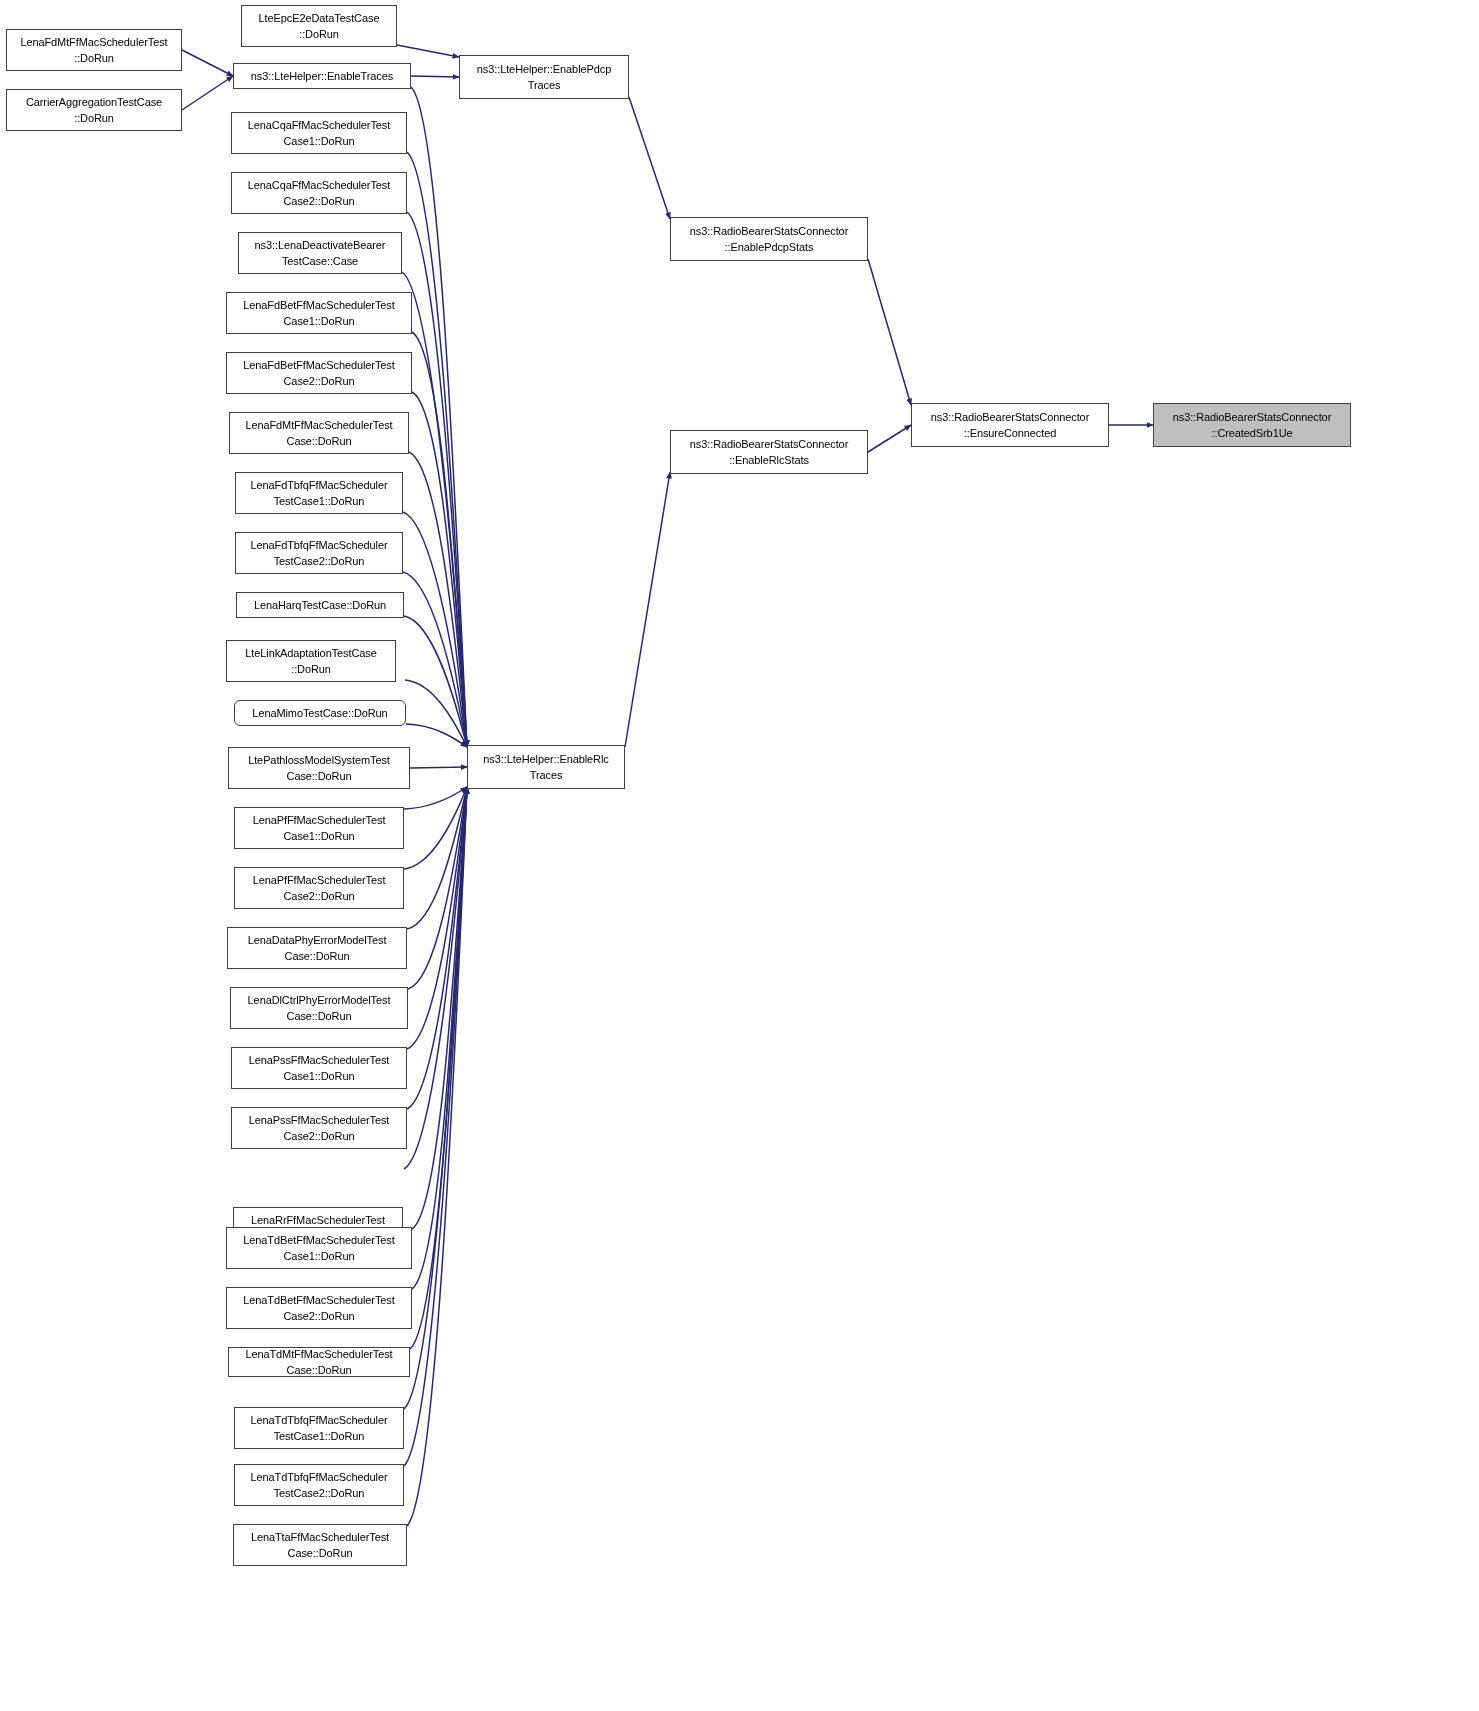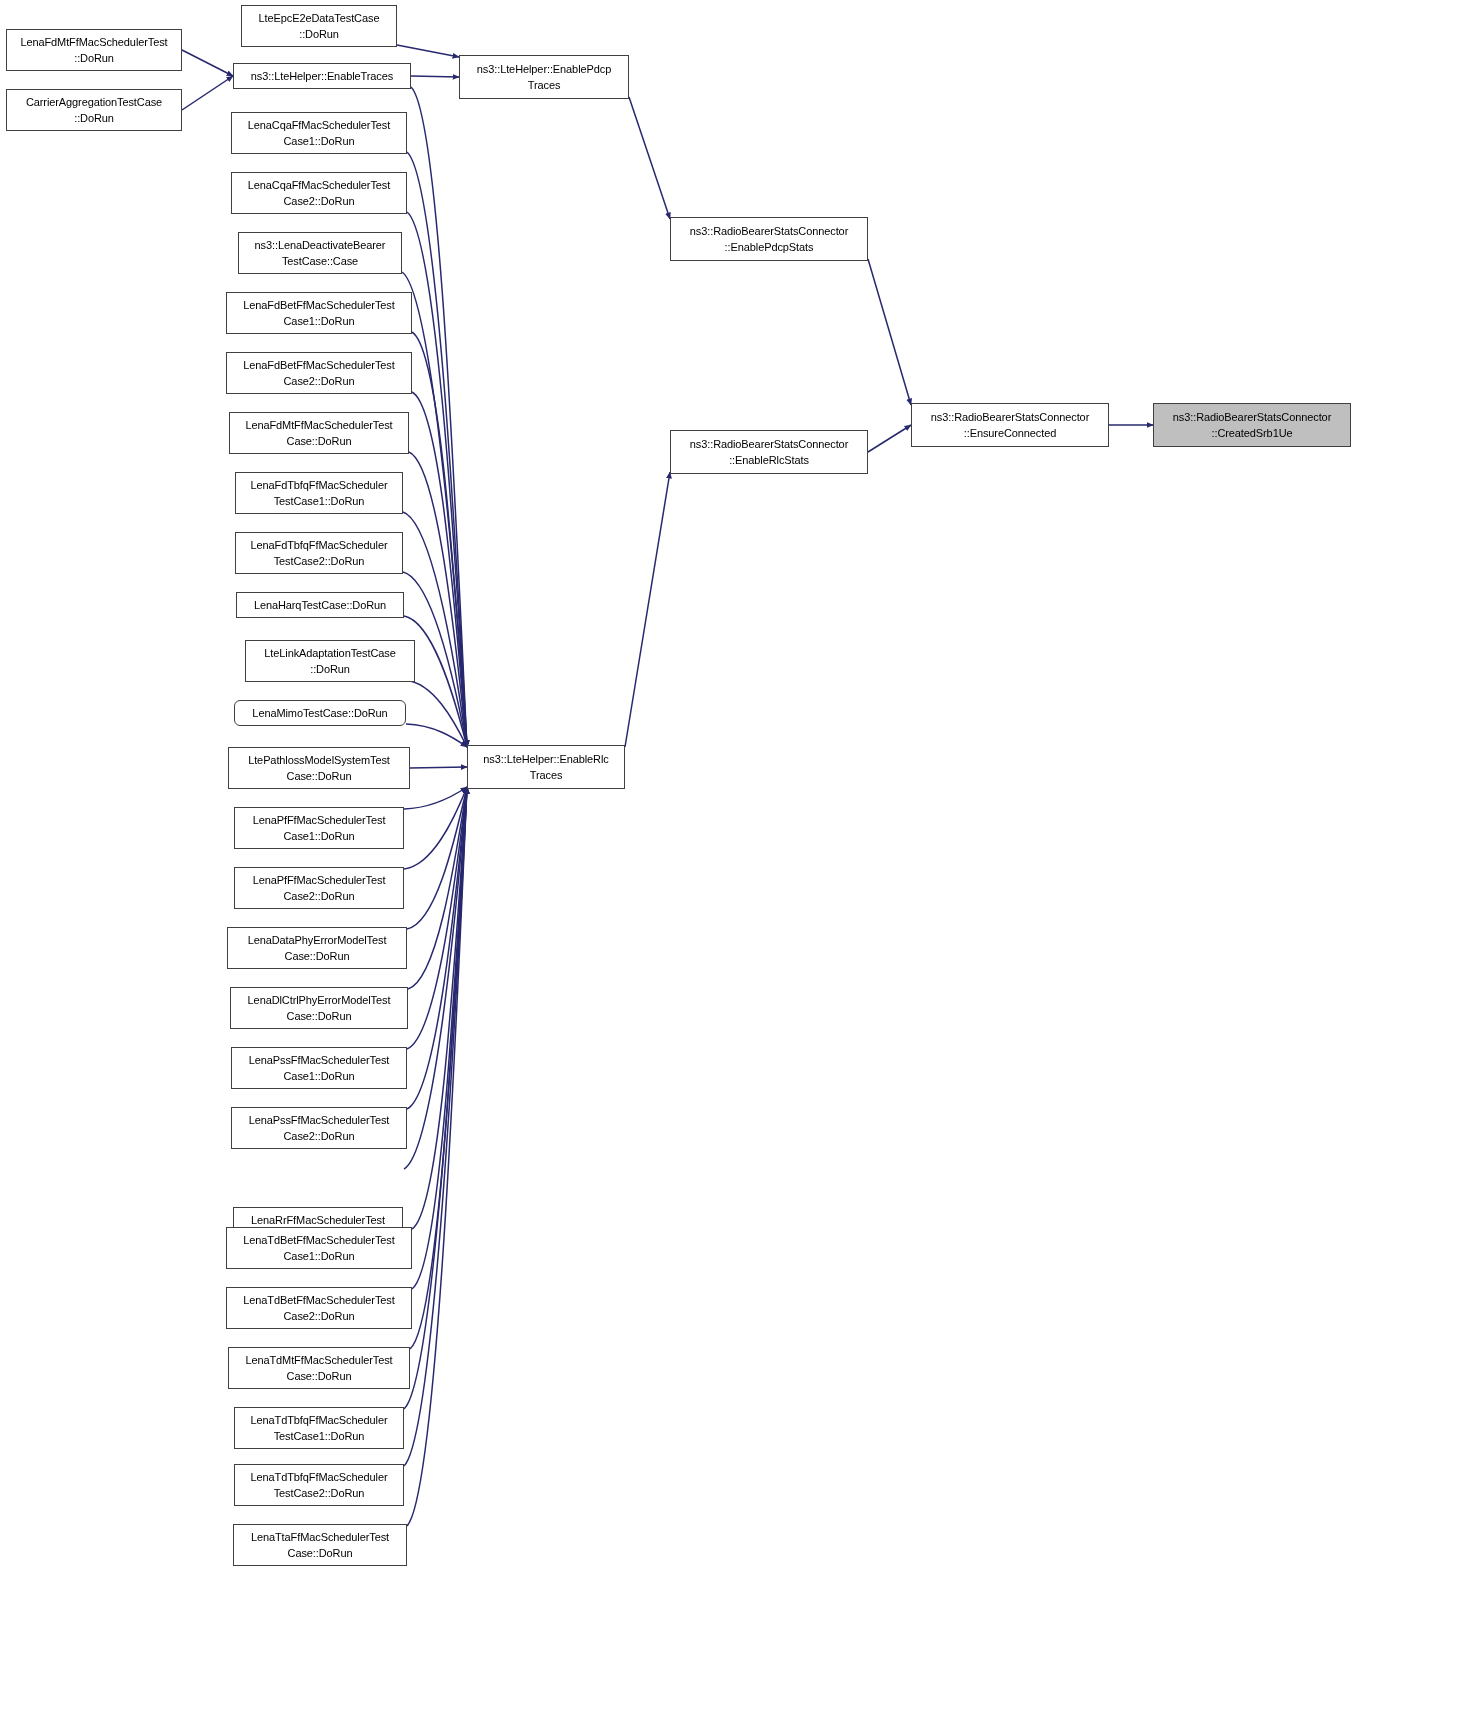--- a/index.html
+++ b/index.html
@@ -115,21 +115,21 @@
 Case1::DoRun</span></div>
       <div class="node" style="left: 226px; top: 352px; width: 186px; height: 42px;"><span class="node-label">LenaFdBetFfMacSchedulerTest
 Case2::DoRun</span></div>
       <div class="node" style="left: 229px; top: 412px; width: 180px; height: 42px;"><span class="node-label">LenaFdMtFfMacSchedulerTest
 Case::DoRun</span></div>
       <div class="node" style="left: 235px; top: 472px; width: 168px; height: 42px;"><span class="node-label">LenaFdTbfqFfMacScheduler
 TestCase1::DoRun</span></div>
       <div class="node" style="left: 235px; top: 532px; width: 168px; height: 42px;"><span class="node-label">LenaFdTbfqFfMacScheduler
 TestCase2::DoRun</span></div>
       <div class="node" style="left: 236px; top: 592px; width: 168px; height: 26px;"><span class="node-label">LenaHarqTestCase::DoRun</span></div>
-      <div class="node" style="left: 245px; top: 640px; width: 170px; height: 42px;"><span class="node-label">LteLinkAdaptationTestCase
+      <div class="node" style="left: 226px; top: 640px; width: 170px; height: 42px;"><span class="node-label">LteLinkAdaptationTestCase
 ::DoRun</span></div>
       <div class="node" style="left: 234px; top: 700px; width: 172px; height: 26px; border-radius: 6px;"><span class="node-label">LenaMimoTestCase::DoRun</span></div>
       <div class="node" style="left: 228px; top: 747px; width: 182px; height: 42px;"><span class="node-label">LtePathlossModelSystemTest
 Case::DoRun</span></div>
       <div class="node" style="left: 467px; top: 745px; width: 158px; height: 44px;"><span class="node-label">ns3::LteHelper::EnableRlc
 Traces</span></div>
       <div class="node" style="left: 234px; top: 807px; width: 170px; height: 42px;"><span class="node-label">LenaPfFfMacSchedulerTest
 Case1::DoRun</span></div>
       <div class="node" style="left: 234px; top: 867px; width: 170px; height: 42px;"><span class="node-label">LenaPfFfMacSchedulerTest
 Case2::DoRun</span></div>
@@ -140,21 +140,21 @@
       <div class="node" style="left: 231px; top: 1047px; width: 176px; height: 42px;"><span class="node-label">LenaPssFfMacSchedulerTest
 Case1::DoRun</span></div>
       <div class="node" style="left: 231px; top: 1107px; width: 176px; height: 42px;"><span class="node-label">LenaPssFfMacSchedulerTest
 Case2::DoRun</span></div>
       <div class="node" style="left: 233px; top: 1167px; width: 170px; height: 42px; margin-top: 40px;"><span class="node-label">LenaRrFfMacSchedulerTest
 Case::DoRun</span></div>
       <div class="node" style="left: 226px; top: 1227px; width: 186px; height: 42px;"><span class="node-label">LenaTdBetFfMacSchedulerTest
 Case1::DoRun</span></div>
       <div class="node" style="left: 226px; top: 1287px; width: 186px; height: 42px;"><span class="node-label">LenaTdBetFfMacSchedulerTest
 Case2::DoRun</span></div>
-      <div class="node" style="left: 228px; top: 1347px; width: 182px; height: 42px;"><span class="node-label">LenaTdMtFfMacSchedulerTest
+      <div class="node" style="left: 228px; top: 1347px; width: 182px; height: 30px;"><span class="node-label">LenaTdMtFfMacSchedulerTest
 Case::DoRun</span></div>
       <div class="node" style="left: 234px; top: 1407px; width: 170px; height: 42px;"><span class="node-label">LenaTdTbfqFfMacScheduler
 TestCase1::DoRun</span></div>
       <div class="node" style="left: 234px; top: 1464px; width: 170px; height: 42px;"><span class="node-label">LenaTdTbfqFfMacScheduler
 TestCase2::DoRun</span></div>
       <div class="node" style="left: 233px; top: 1524px; width: 174px; height: 42px;"><span class="node-label">LenaTtaFfMacSchedulerTest
 Case::DoRun</span></div>
       <div class="node" style="left: 670px; top: 217px; width: 198px; height: 44px;"><span class="node-label">ns3::RadioBearerStatsConnector
 ::EnablePdcpStats</span></div>
       <div class="node" style="left: 911px; top: 403px; width: 198px; height: 44px;"><span class="node-label">ns3::RadioBearerStatsConnector

